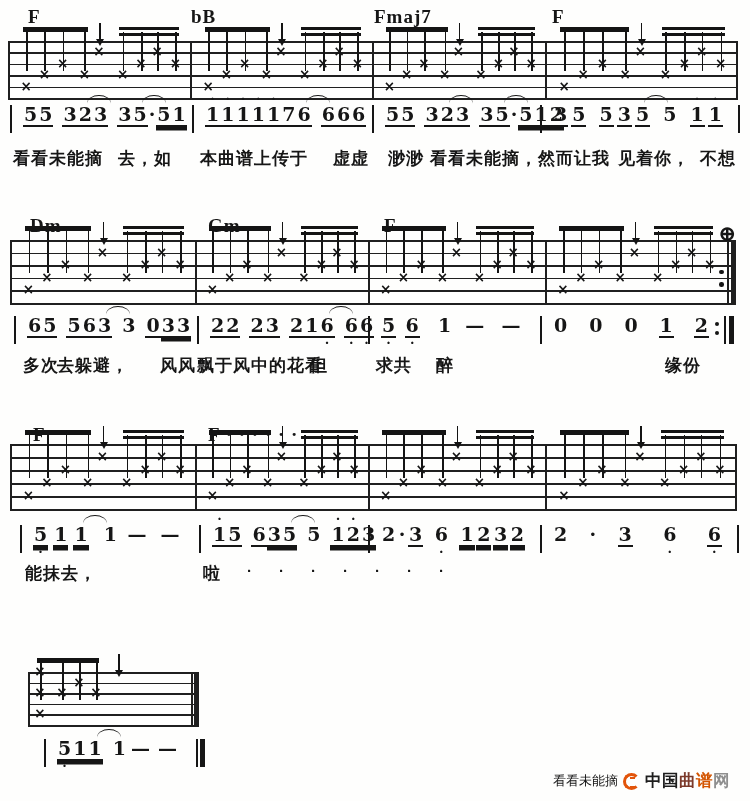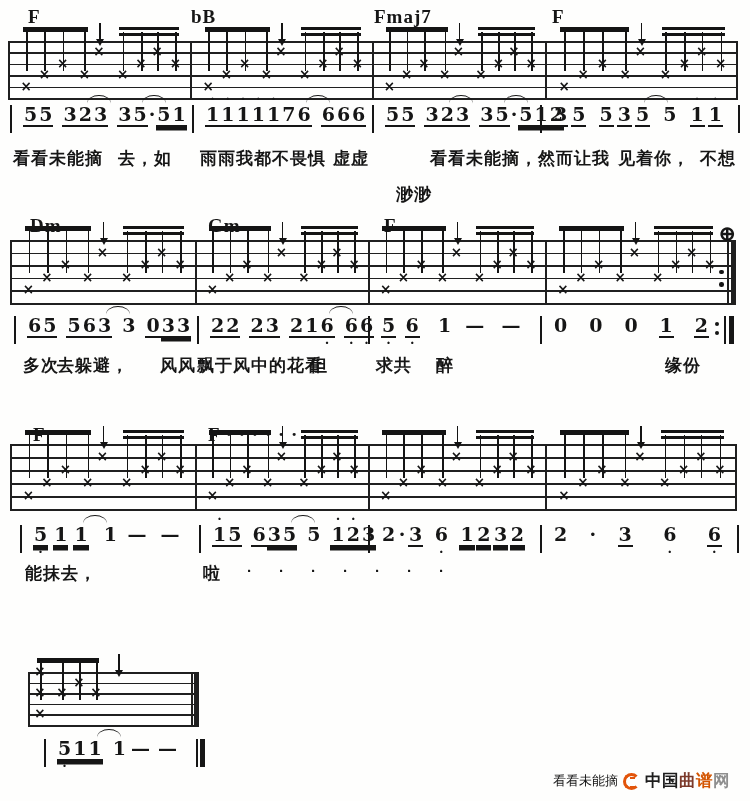--- a/index.html
+++ b/index.html
@@ -207,23 +207,23 @@
           <span class="tok u1 gap">5</span>
           <span class="tok u1">3</span>
           <span class="tok u1">5<span class="tie"></span></span>
           <span class="tok gap">5</span>
           <span class="tok u1 gap">1<span class="od">·</span></span>
           <span class="tok u1">1<span class="od">·</span></span>
         </div>
       </div>
       <div class="lyr" style="left: 13px; top: 147px;">看看未能摘</div>
       <div class="lyr" style="left: 118px; top: 147px;">去，如</div>
-      <div class="lyr" style="left: 200px; top: 147px;">雨雨我都不畏惧</div>
+      <div class="lyr" style="left: 200px; top: 147px;">本曲谱上传于</div>
       <div class="lyr" style="left: 333px; top: 147px;">虚虚</div>
-      <div class="lyr" style="left: 396px; top: 147px; margin-top: 36px;">渺渺</div>
+      <div class="lyr" style="left: 388px; top: 147px;">渺渺</div>
       <div class="lyr" style="left: 430px; top: 147px;">看看未能摘，然而让我</div>
       <div class="lyr" style="left: 618px; top: 147px;">见着你，</div>
       <div class="lyr" style="left: 700px; top: 147px;">不想</div>
       <div class="chord" style="left: 30px; top: 215px;">Dm</div>
       <div class="chord" style="left: 208px; top: 215px;">Gm</div>
       <div class="chord" style="left: 384px; top: 215px;">F</div>
       <div class="sline" style="left: 10px; width: 726px; top: 240px;"></div>
       <div class="sline" style="left: 10px; width: 726px; top: 252.6px;"></div>
       <div class="sline" style="left: 10px; width: 726px; top: 265.2px;"></div>
       <div class="sline" style="left: 10px; width: 726px; top: 277.8px;"></div>

